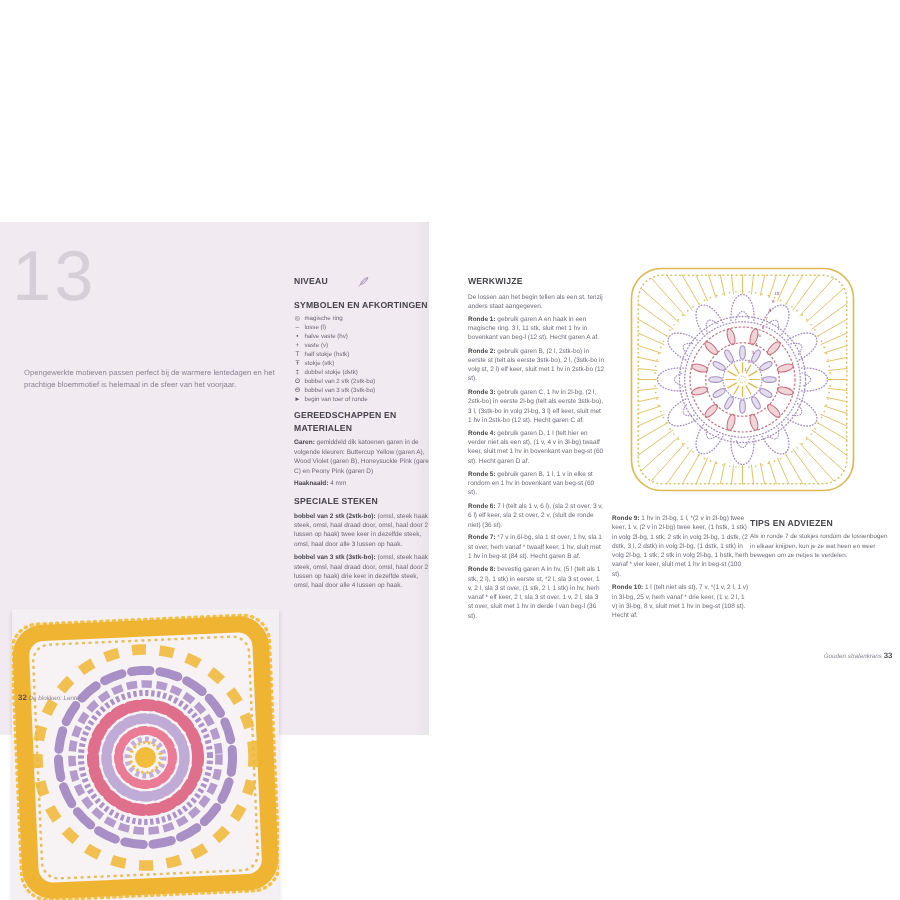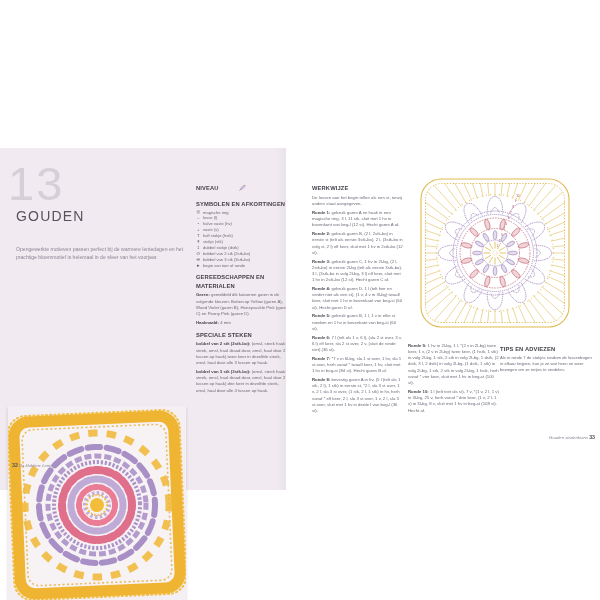--- a/index.html
+++ b/index.html
@@ -39,21 +39,20 @@
 </head>
 <body>
 
 <div class="canvas">
 
   <div class="left-page">
 
     <div class="abs big-number" style="left:8px;top:12px;">13</div>
 
     <div class="abs page-title" style="left:16px;top:58px;">
-      <div>GOUDEN</div>
     </div>
 
     <div class="abs s50 intro-t" style="left:16px;top:97px;width:344px;">Opengewerkte motieven passen perfect bij de warmere lentedagen en het prachtige bloemmotief is helemaal in de sfeer van het voorjaar.</div>
 
     <div class="photo">
       <svg viewBox="0 0 178 196" width="178" height="196">
         <rect x="0" y="0" width="178" height="196" fill="#f4eff2"></rect>
         <g transform="translate(89,99) rotate(-2.5)">
           <rect x="-86" y="-92" width="172" height="184" rx="18" fill="none" stroke="#f3c04a" stroke-width="2.2" stroke-dasharray="1 3.2" stroke-linecap="round"></rect>
           <rect x="-80" y="-86" width="160" height="172" rx="15" fill="#f7f2f4" stroke="#efb431" stroke-width="11"></rect>

